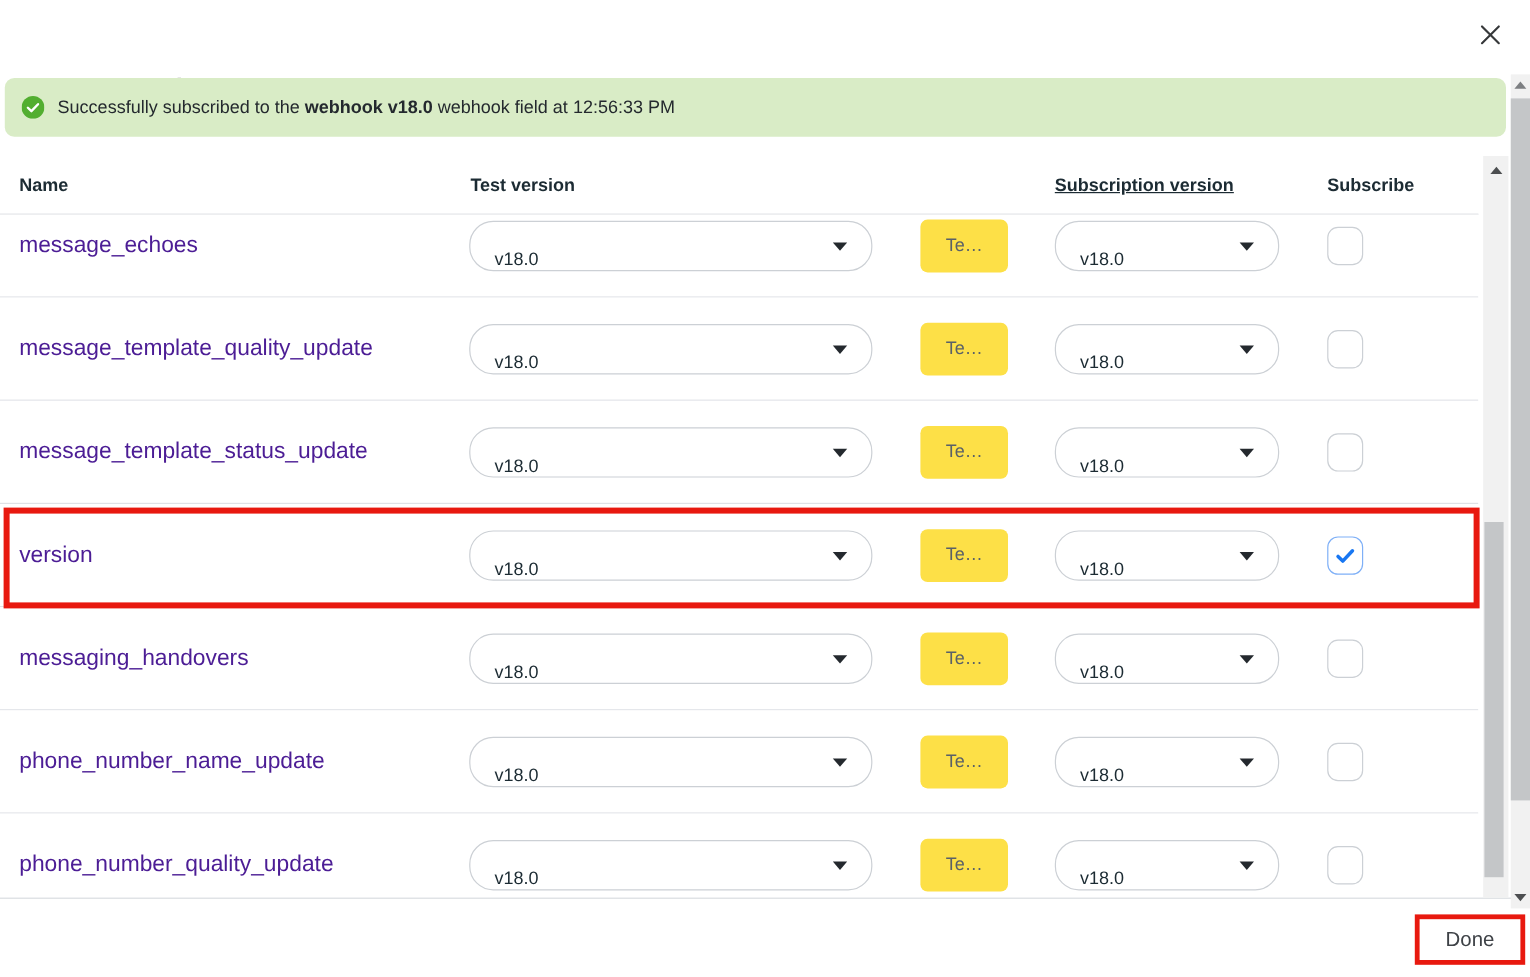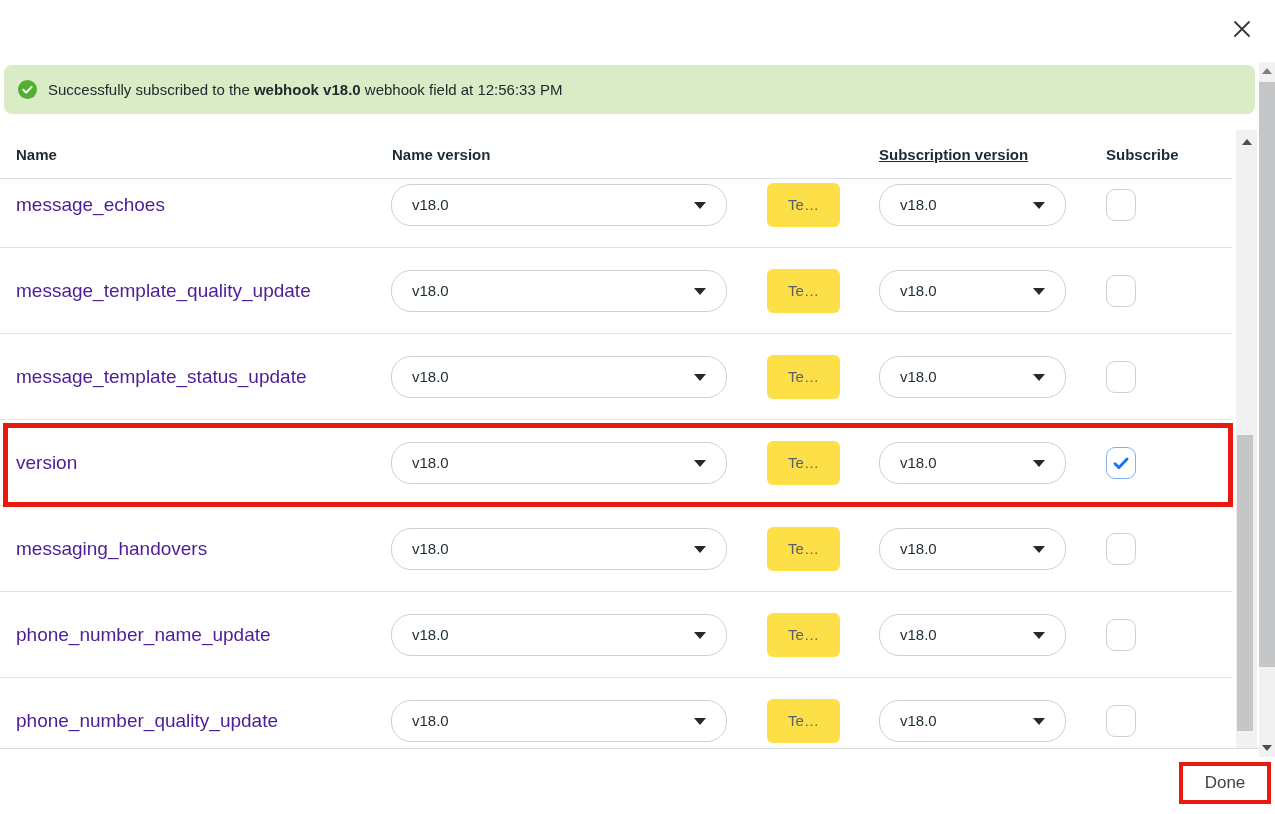--- a/index.html
+++ b/index.html
@@ -50,21 +50,21 @@
   .row {
     position: relative; height: 86px; border-bottom: 1px solid #dfe2e6; background: #fff;
   }
   .row .link {
     position: absolute; left: 16px; top: 50%; transform: translateY(-50%);
     font-size: 19px; color: #4c1d95; text-decoration: none; cursor: pointer;
   }
   .select {
     position: absolute; top: 50%; transform: translateY(-50%);
     height: 42px; background: #fff; border: 1px solid #ccd0d5; border-radius: 20px;
-    display: flex; align-items: center; cursor: pointer;
+    display: flex; align-items: flex-end; cursor: pointer;
   }
   .sel1 { left: 391px; width: 336px; }
   .sel2 { left: 879px; width: 187px; }
   .select .sel-val { margin-left: 20px; font-size: 15px; color: #1c2b33; }
   .select .caret {
     position: absolute; right: 20px; top: 50%; margin-top: -3px;
     width: 0; height: 0;
     border-left: 6px solid transparent; border-right: 6px solid transparent;
     border-top: 7px solid #24292e;
   }
@@ -124,21 +124,21 @@
 <div class="banner">
   <svg class="check-icon" viewBox="0 0 20 20">
     <circle cx="10" cy="10" r="10" fill="#52ae30"></circle>
     <path d="M5.5 10.3 L8.6 13.3 L14.4 7.2" fill="none" stroke="#ffffff" stroke-width="2.1" stroke-linecap="round" stroke-linejoin="round"></path>
   </svg>
   <div class="msg"><span>Successfully subscribed to the </span><b>webhook v18.0</b><span> webhook field at 12:56:33 PM</span></div>
 </div>
 
 <div class="thead">
   <span class="col-name">Name</span>
-  <span class="col-test">Name version</span>
+  <span class="col-test">Test version</span>
   <span class="col-sub">Subscription version</span>
   <span class="col-subscribe">Subscribe</span>
 </div>
 
 <div class="tbody">
   <div class="row-shift" id="rows-container">
   <div class="row">
     <a class="link">message_echoes</a>
     <div class="select sel1">
       <span class="sel-val">v18.0</span>

